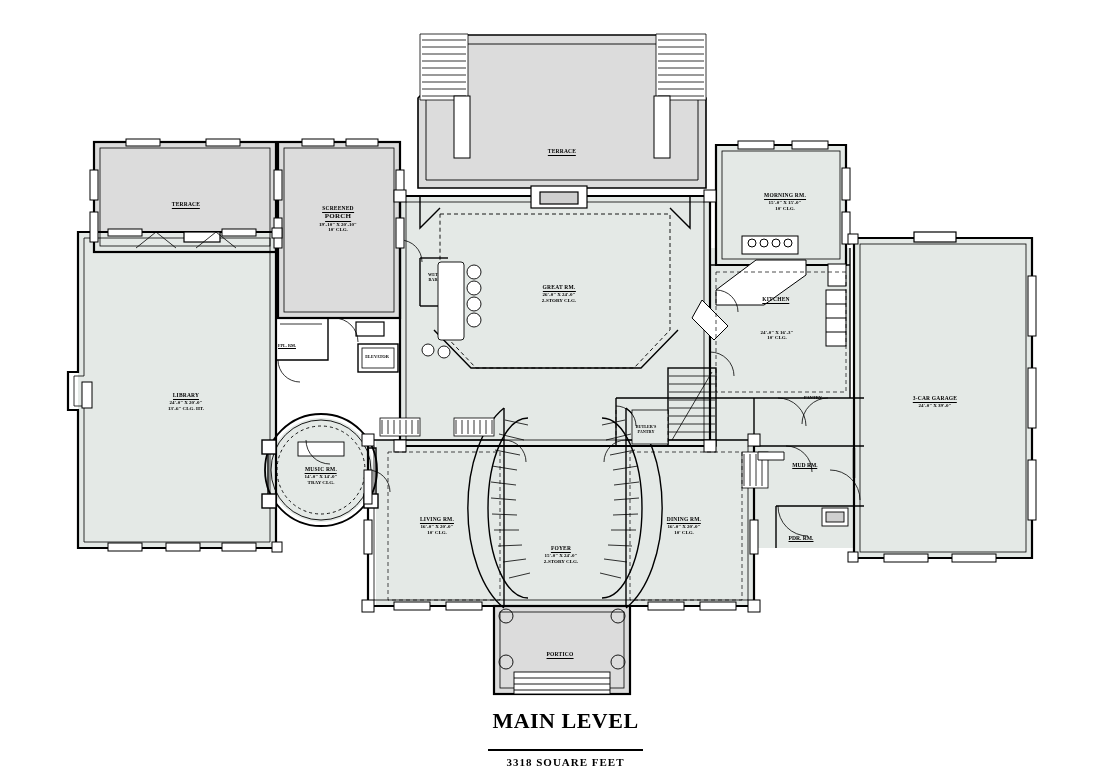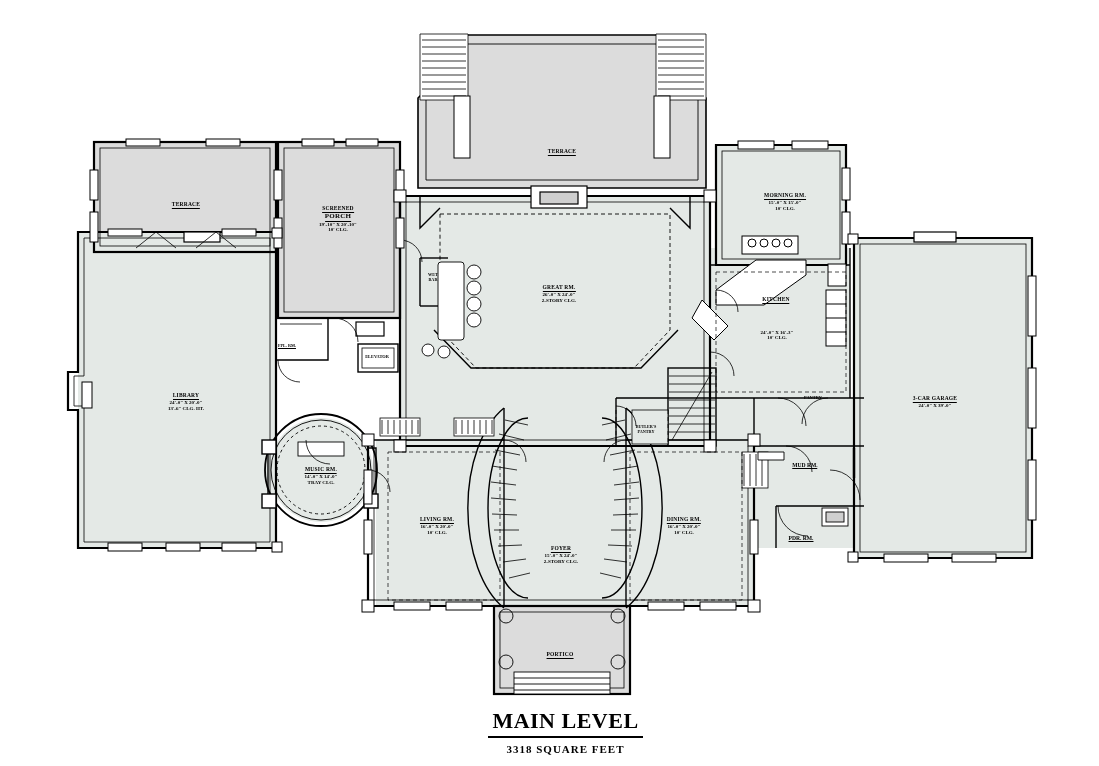--- a/index.html
+++ b/index.html
@@ -80,21 +80,21 @@
     text-align: center;
   }
   #title-main {
     font-family: "Liberation Serif", serif;
     font-weight: bold;
     font-size: 22px;
     letter-spacing: 0.5px;
     color: #000;
     display: inline-block;
     border-bottom: 2px solid #000;
-    padding: 0 4px 2px 4px;
+    padding: 0 4px 15px 4px;
   }
   #title-sub {
     font-family: "Liberation Serif", serif;
     font-weight: bold;
     font-size: 11px;
     letter-spacing: 1px;
     color: #000;
     margin-top: 5px;
   }
 </style>

